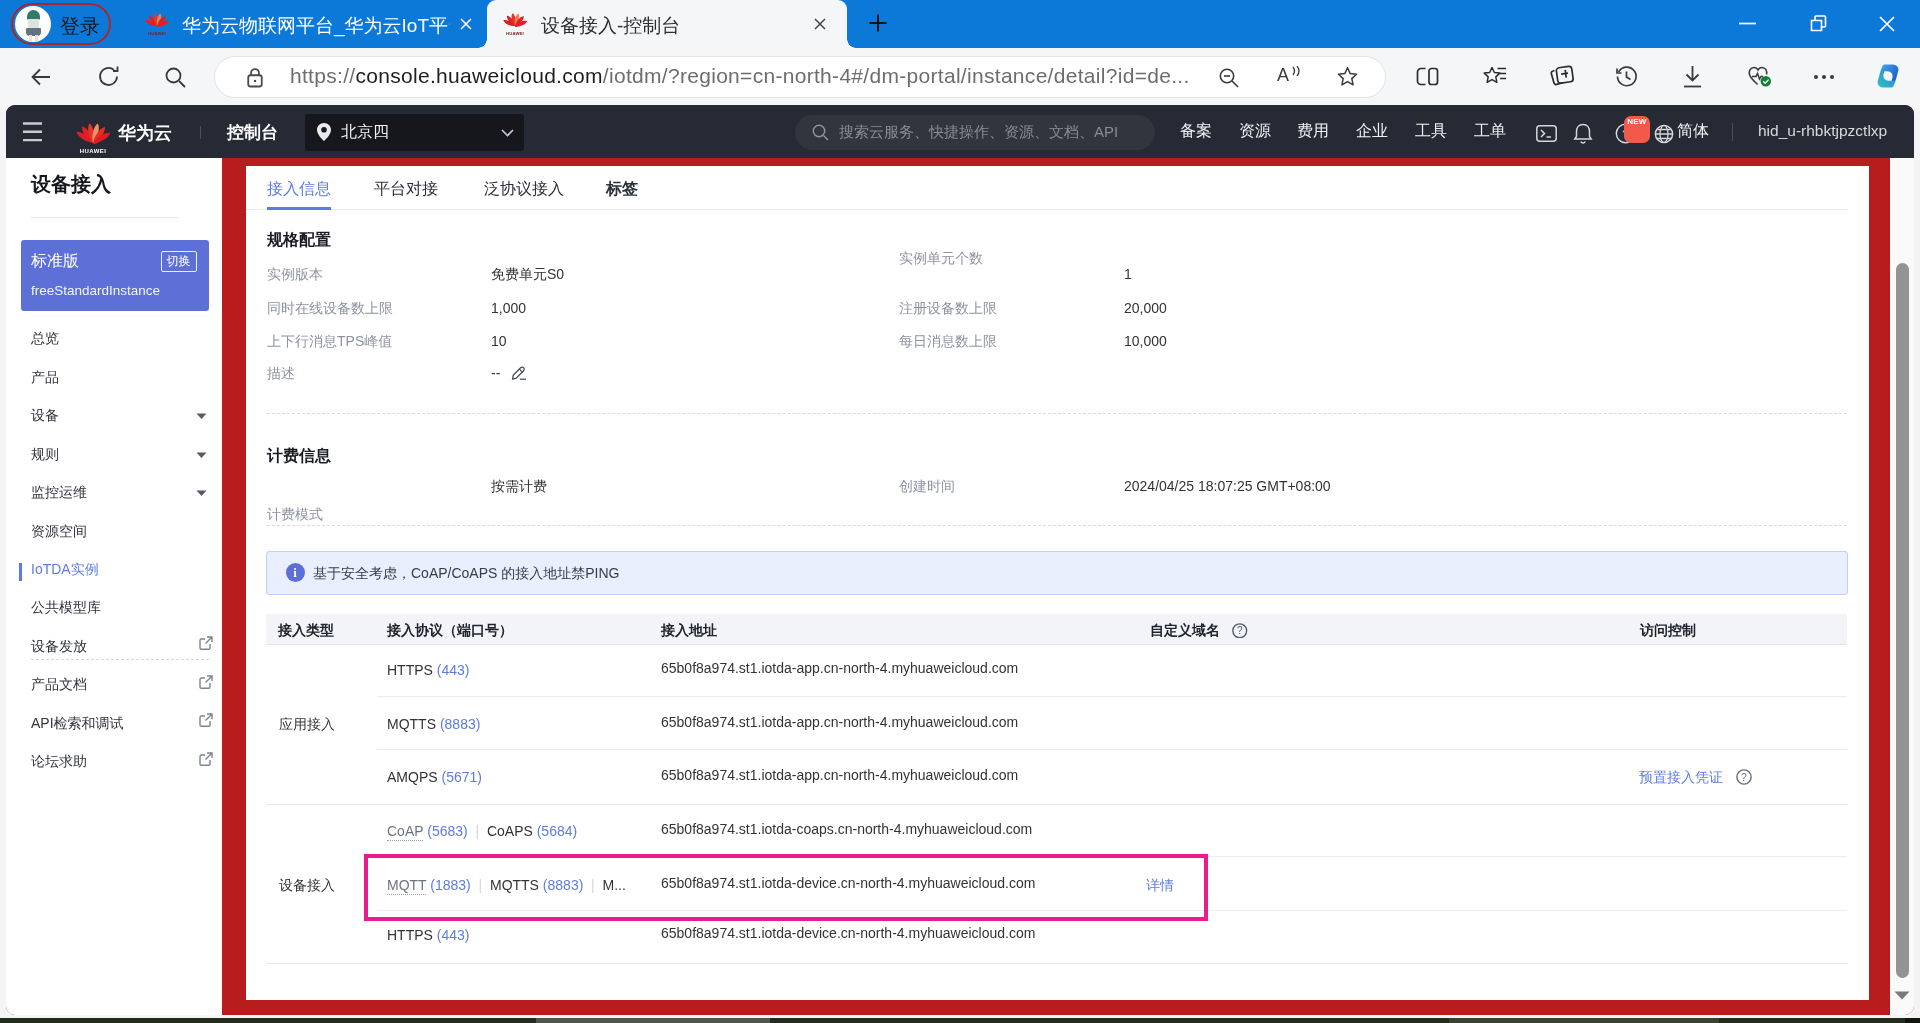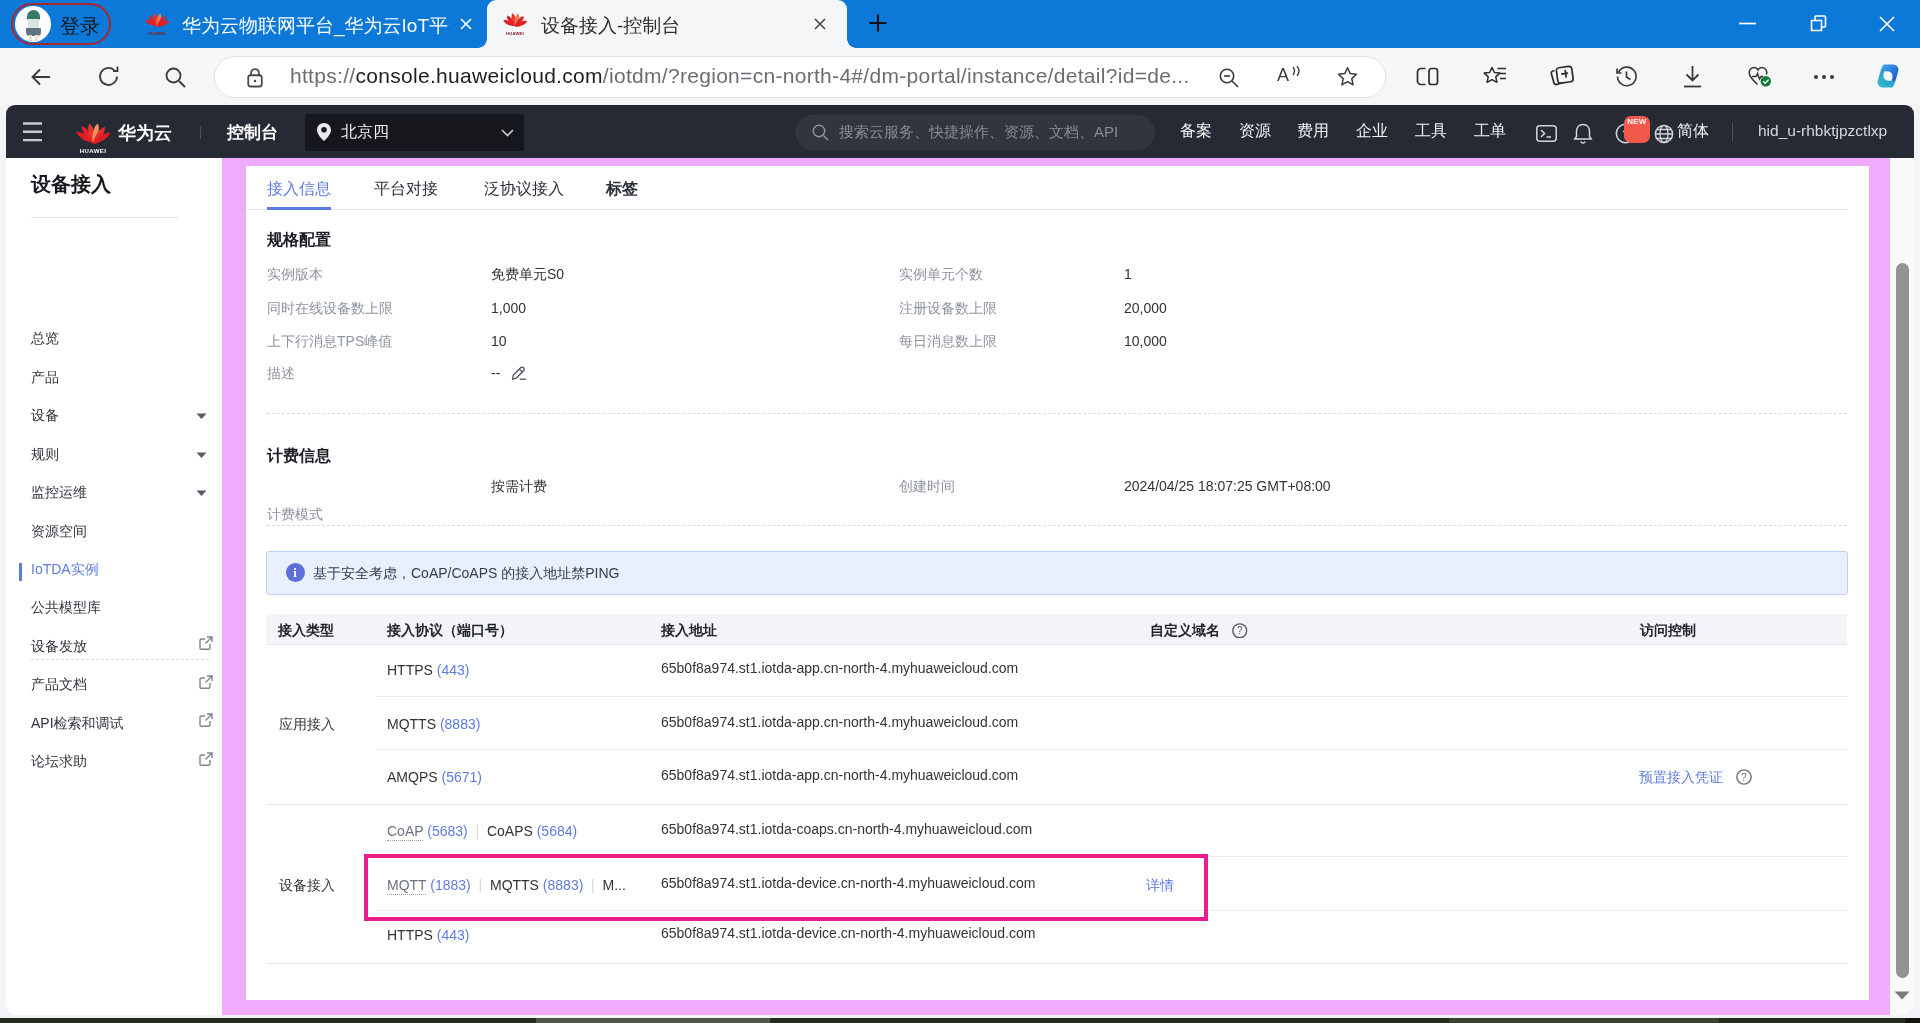--- a/index.html
+++ b/index.html
@@ -4,21 +4,21 @@
 <style>
   * { margin:0; padding:0; box-sizing:border-box; }
   html,body { width:1920px; height:1023px; overflow:hidden; }
   body { font-family:"Liberation Sans", sans-serif; position:relative; background:#f4f4f6; }
   .abs { position:absolute; }
   
   #titlebar { position:absolute; left:0; top:0; width:1920px; height:48px; background:#0c79d8; }
   #toolbar { position:absolute; left:0; top:48px; width:1920px; height:57px; background:#f5f6f7; }
   #urlpill { position:absolute; left:215px; top:57px; width:1170px; height:40px; background:#fff; border-radius:20px; box-shadow:0 0 0 1px #e3e4e6; }
   
-  #webarea { position:absolute; left:6px; top:105px; width:1908px; height:910px; background:#f0abfc; border-radius:9px; overflow:hidden; }
+  #webarea { position:absolute; left:6px; top:105px; width:1908px; height:910px; background:#b91c1c; border-radius:9px; overflow:hidden; }
   #navbar { position:absolute; left:0; top:0; width:1908px; height:53px; background:#262a34; }
   #sidebar { position:absolute; left:0; top:53px; width:216px; height:857px; background:#fff; }
   #content { position:absolute; left:240px; top:61px; width:1623px; height:834px; background:#fff; }
   #scrolltrack { position:absolute; left:1884px; top:53px; width:24px; height:857px; background:#fafafa; }
   #scrollthumb { position:absolute; left:1890px; top:158px; width:13px; height:715px; background:#939393; border-radius:7px; }
   
   #taskbar { position:absolute; left:0; top:1018px; width:1920px; height:5px; background:#232b1b; }
   .lbl { color:#8d93a1; font-size:14px; }
   .val { color:#333; font-size:14px; }
   .blue { color:#5e7ce0; }
@@ -252,20 +252,25 @@
         <path d="M1.6 10 H18.4 M2.6 5.5 H17.4 M2.6 14.5 H17.4" stroke="#d4d6db" stroke-width="1.3"></path>
       </svg>
       <div class="abs" style="left:1671px;top:16px;font-size:16px;color:#eef0f2;">简体</div>
       <div class="abs" style="left:1726px;top:18px;width:1px;height:18px;background:#4c505e;"></div>
       <div class="abs" style="left:1752px;top:17px;font-size:15.5px;color:#d7d9de;">hid_u-rhbktjpzctlxp</div>
     </div>
     <div id="sidebar">
 
       <div class="abs" style="left:25px;top:13px;font-size:20px;font-weight:bold;color:#16181d;">设备接入</div>
       <div class="abs" style="left:25px;top:59px;width:147px;height:1px;background:#e7e7ea;"></div>
+      <div class="abs" style="left:14.5px;top:82px;width:188px;height:71px;background:#5d70d8;border-radius:3px;">
+        <div class="abs" style="left:10.5px;top:11px;font-size:16px;color:#fff;">标准版</div>
+        <div class="abs" style="left:140px;top:11px;width:36px;height:21px;border:1px solid #eceefc;border-radius:2px;font-size:12px;color:#fff;text-align:center;line-height:19px;">切换</div>
+        <div class="abs" style="left:10.5px;top:43px;font-size:13.5px;color:#f2f3fd;">freeStandardInstance</div>
+      </div>
       <div class="abs" style="left:25px;top:172px;font-size:14px;color:#30333d;">总览</div>
       <div class="abs" style="left:25px;top:210.5px;font-size:14px;color:#30333d;text-align:right;">产品</div>
       <div class="abs" style="left:25px;top:249px;font-size:14px;color:#30333d;">设备</div>
       <div class="abs" style="left:25px;top:287.5px;font-size:14px;color:#30333d;">规则</div>
       <div class="abs" style="left:25px;top:326px;font-size:14px;color:#30333d;">监控运维</div>
       <div class="abs" style="left:25px;top:364.5px;font-size:14px;color:#30333d;">资源空间</div>
       <div class="abs" style="left:13px;top:405px;width:2.5px;height:18px;background:#5e7ce0;"></div>
       <div class="abs" style="left:25px;top:403px;font-size:14px;color:#5e7ce0;">IoTDA实例</div>
       <div class="abs" style="left:25px;top:441px;font-size:14px;color:#30333d;">公共模型库</div>
       <div class="abs" style="left:25px;top:479.5px;font-size:14px;color:#30333d;">设备发放</div>
@@ -306,21 +311,21 @@
       <div class="abs" style="left:21px;top:13px;font-size:16px;color:#5e7ce0;">接入信息</div>
       <div class="abs" style="left:128px;top:13px;font-size:16px;color:#2c303b;">平台对接</div>
       <div class="abs" style="left:238px;top:13px;font-size:16px;color:#2c303b;">泛协议接入</div>
       <div class="abs" style="left:360px;top:13px;font-size:16px;color:#2c303b;font-weight:bold;">标签</div>
       <div class="abs" style="left:0px;top:43px;width:1601px;height:1px;background:#e8e8ec;"></div>
       <div class="abs" style="left:21px;top:41px;width:64px;height:3px;background:#5e7ce0;"></div>
 
       <div class="abs" style="left:21px;top:64px;font-size:16px;font-weight:bold;color:#1a1c23;">规格配置</div>
       <div class="abs lbl" style="left:21px;top:100px;">实例版本</div>
       <div class="abs val" style="left:245px;top:100px;">免费单元S0</div>
-      <div class="abs lbl" style="left:653px;top:100px;font-family:Liberation Mono, monospace;">实例单元个数</div>
+      <div class="abs lbl" style="left:653px;top:84px;font-family:Liberation Mono, monospace;">实例单元个数</div>
       <div class="abs val" style="left:878px;top:100px;">1</div>
       <div class="abs lbl" style="left:21px;top:133.5px;">同时在线设备数上限</div>
       <div class="abs val" style="left:245px;top:133.5px;">1,000</div>
       <div class="abs lbl" style="left:653px;top:133.5px;">注册设备数上限</div>
       <div class="abs val" style="left:878px;top:133.5px;">20,000</div>
       <div class="abs lbl" style="left:21px;top:167px;">上下行消息TPS峰值</div>
       <div class="abs val" style="left:245px;top:167px;">10</div>
       <div class="abs lbl" style="left:653px;top:167px;">每日消息数上限</div>
       <div class="abs val" style="left:878px;top:167px;">10,000</div>
       <div class="abs lbl" style="left:21px;top:198.5px;">描述</div>

